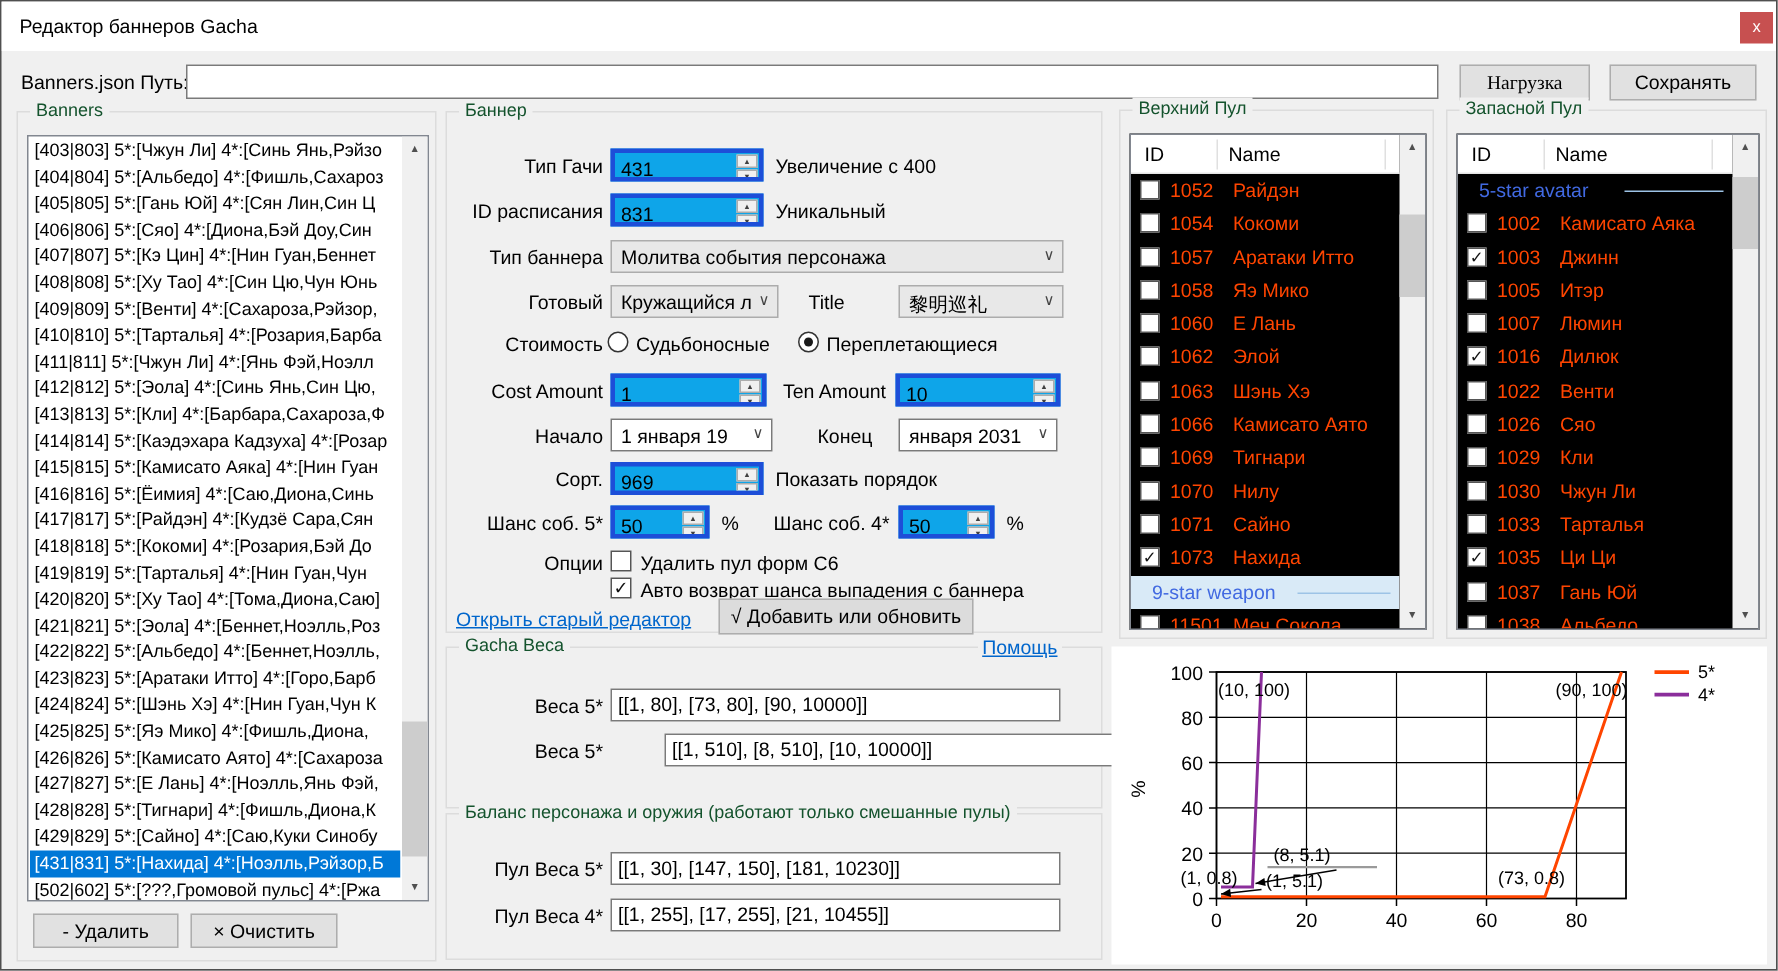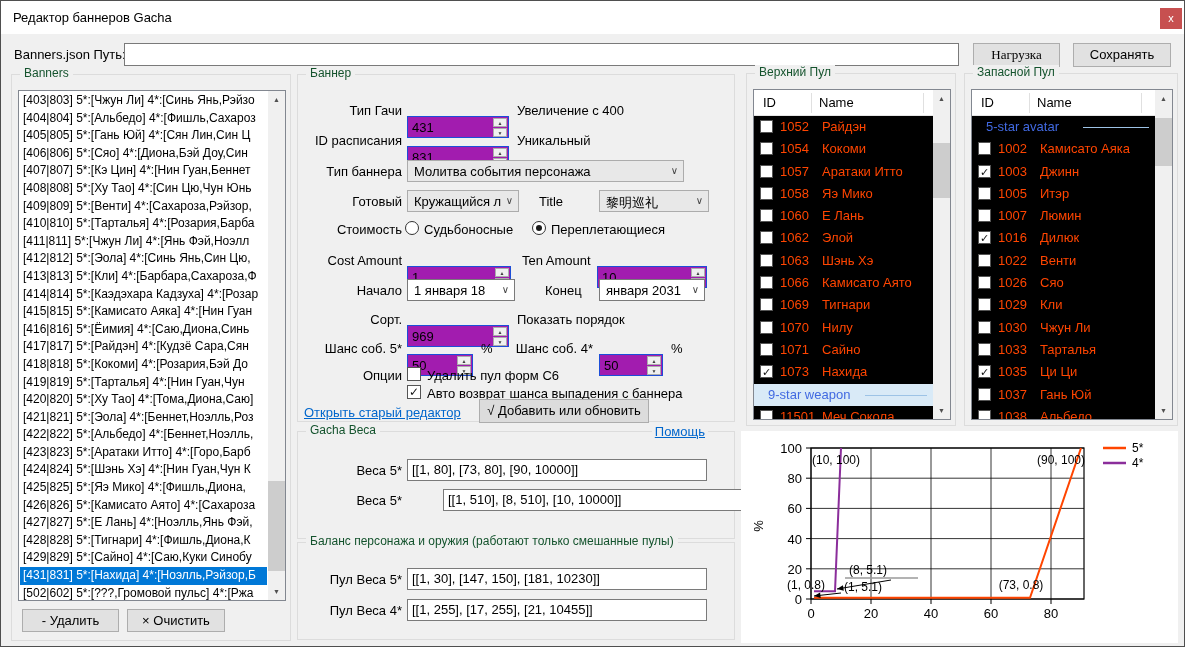--- a/index.html
+++ b/index.html
@@ -20,21 +20,21 @@
 .lb-row.sel{background:#0078d7;color:#fff;}
 
 .vscroll{position:absolute;top:0;right:0;width:17px;bottom:0;background:#f0f0f0;}
 .sb-arrow{position:absolute;left:0;width:17px;height:17px;color:#505050;font-size:7px;text-align:center;line-height:17px;}
 .sb-up{top:0;}
 .sb-down{bottom:0;}
 .sb-thumb{position:absolute;left:0;width:17px;background:#cdcdcd;}
 
 .flabel{position:absolute;left:0;width:104px;text-align:right;font-size:13px;color:#000;white-space:nowrap;}
 .hint{position:absolute;font-size:13px;color:#000;white-space:nowrap;}
-.updown{position:absolute;height:22px;background:#a21caf;border:1px solid #1d4ed8;overflow:hidden;margin-top:17px;}
+.updown{position:absolute;height:22px;background:#0ea5e9;border:3px solid #1d4ed8;overflow:hidden;}
 .updown .val{position:absolute;left:4px;top:3px;font-size:13px;}
 .spinners{position:absolute;top:0;right:0;width:16px;height:100%;}
 .spin{position:absolute;right:1px;width:14px;height:9px;background:#f0f0f0;border:1px solid #acacac;color:#404040;font-size:5px;text-align:center;line-height:8px;}
 .spin.up{top:1px;}
 .spin.dn{top:11px;}
 .combo{position:absolute;height:22px;background:#e8e8e8;border:1px solid #acacac;overflow:hidden;}
 .combo.white{background:#fff;border-color:#7a7a7a;}
 .combo .val{position:absolute;left:6px;top:3px;font-size:13px;white-space:nowrap;}
 .chev{position:absolute;right:5px;top:4px;color:#444;font-size:10px;}
 .radio{position:absolute;width:14px;height:14px;border:1px solid #333;border-radius:50%;background:#fff;}
@@ -136,21 +136,21 @@
     <div class="updown" style="left:109px;top:54px;width:102px;">
         <span class="val">831</span>
         <div class="spinners">
           <div class="spin up">▲</div>
           <div class="spin dn">▼</div>
         </div>
       </div>
     <div class="hint" style="left:219px;top:58px;">Уникальный</div>
 
     <div class="flabel" style="top:89px;">Тип баннера</div>
-    <div class="combo" style="left:109px;top:85px;width:277px;">
+    <div class="combo" style="left:109px;top:85px;width:302px;">
         <span class="val">Молитва события персонажа</span>
         <span class="chev">∨</span>
       </div>
 
     <div class="flabel" style="top:119px;">Готовый</div>
     <div class="combo" style="left:109px;top:115px;width:112px;">
         <span class="val">Кружащийся л</span>
         <span class="chev">∨</span>
       </div>
     <span class="label" style="left:241px;top:119px;">Title</span>
@@ -177,21 +177,21 @@
     <div class="updown" style="left:299px;top:174px;width:110px;">
         <span class="val">10</span>
         <div class="spinners">
           <div class="spin up">▲</div>
           <div class="spin dn">▼</div>
         </div>
       </div>
 
     <div class="flabel" style="top:208px;">Начало</div>
     <div class="combo white" style="left:109px;top:204px;width:108px;">
-        <span class="val">1  января  18</span>
+        <span class="val">1  января  19</span>
         <span class="chev">∨</span>
       </div>
     <span class="label" style="left:247px;top:208px;">Конец</span>
     <div class="combo white" style="left:301px;top:204px;width:106px;">
         <span class="val">января  2031</span>
         <span class="chev">∨</span>
       </div>
 
     <div class="flabel" style="top:237px;">Сорт.</div>
     <div class="updown" style="left:109px;top:233px;width:102px;">

